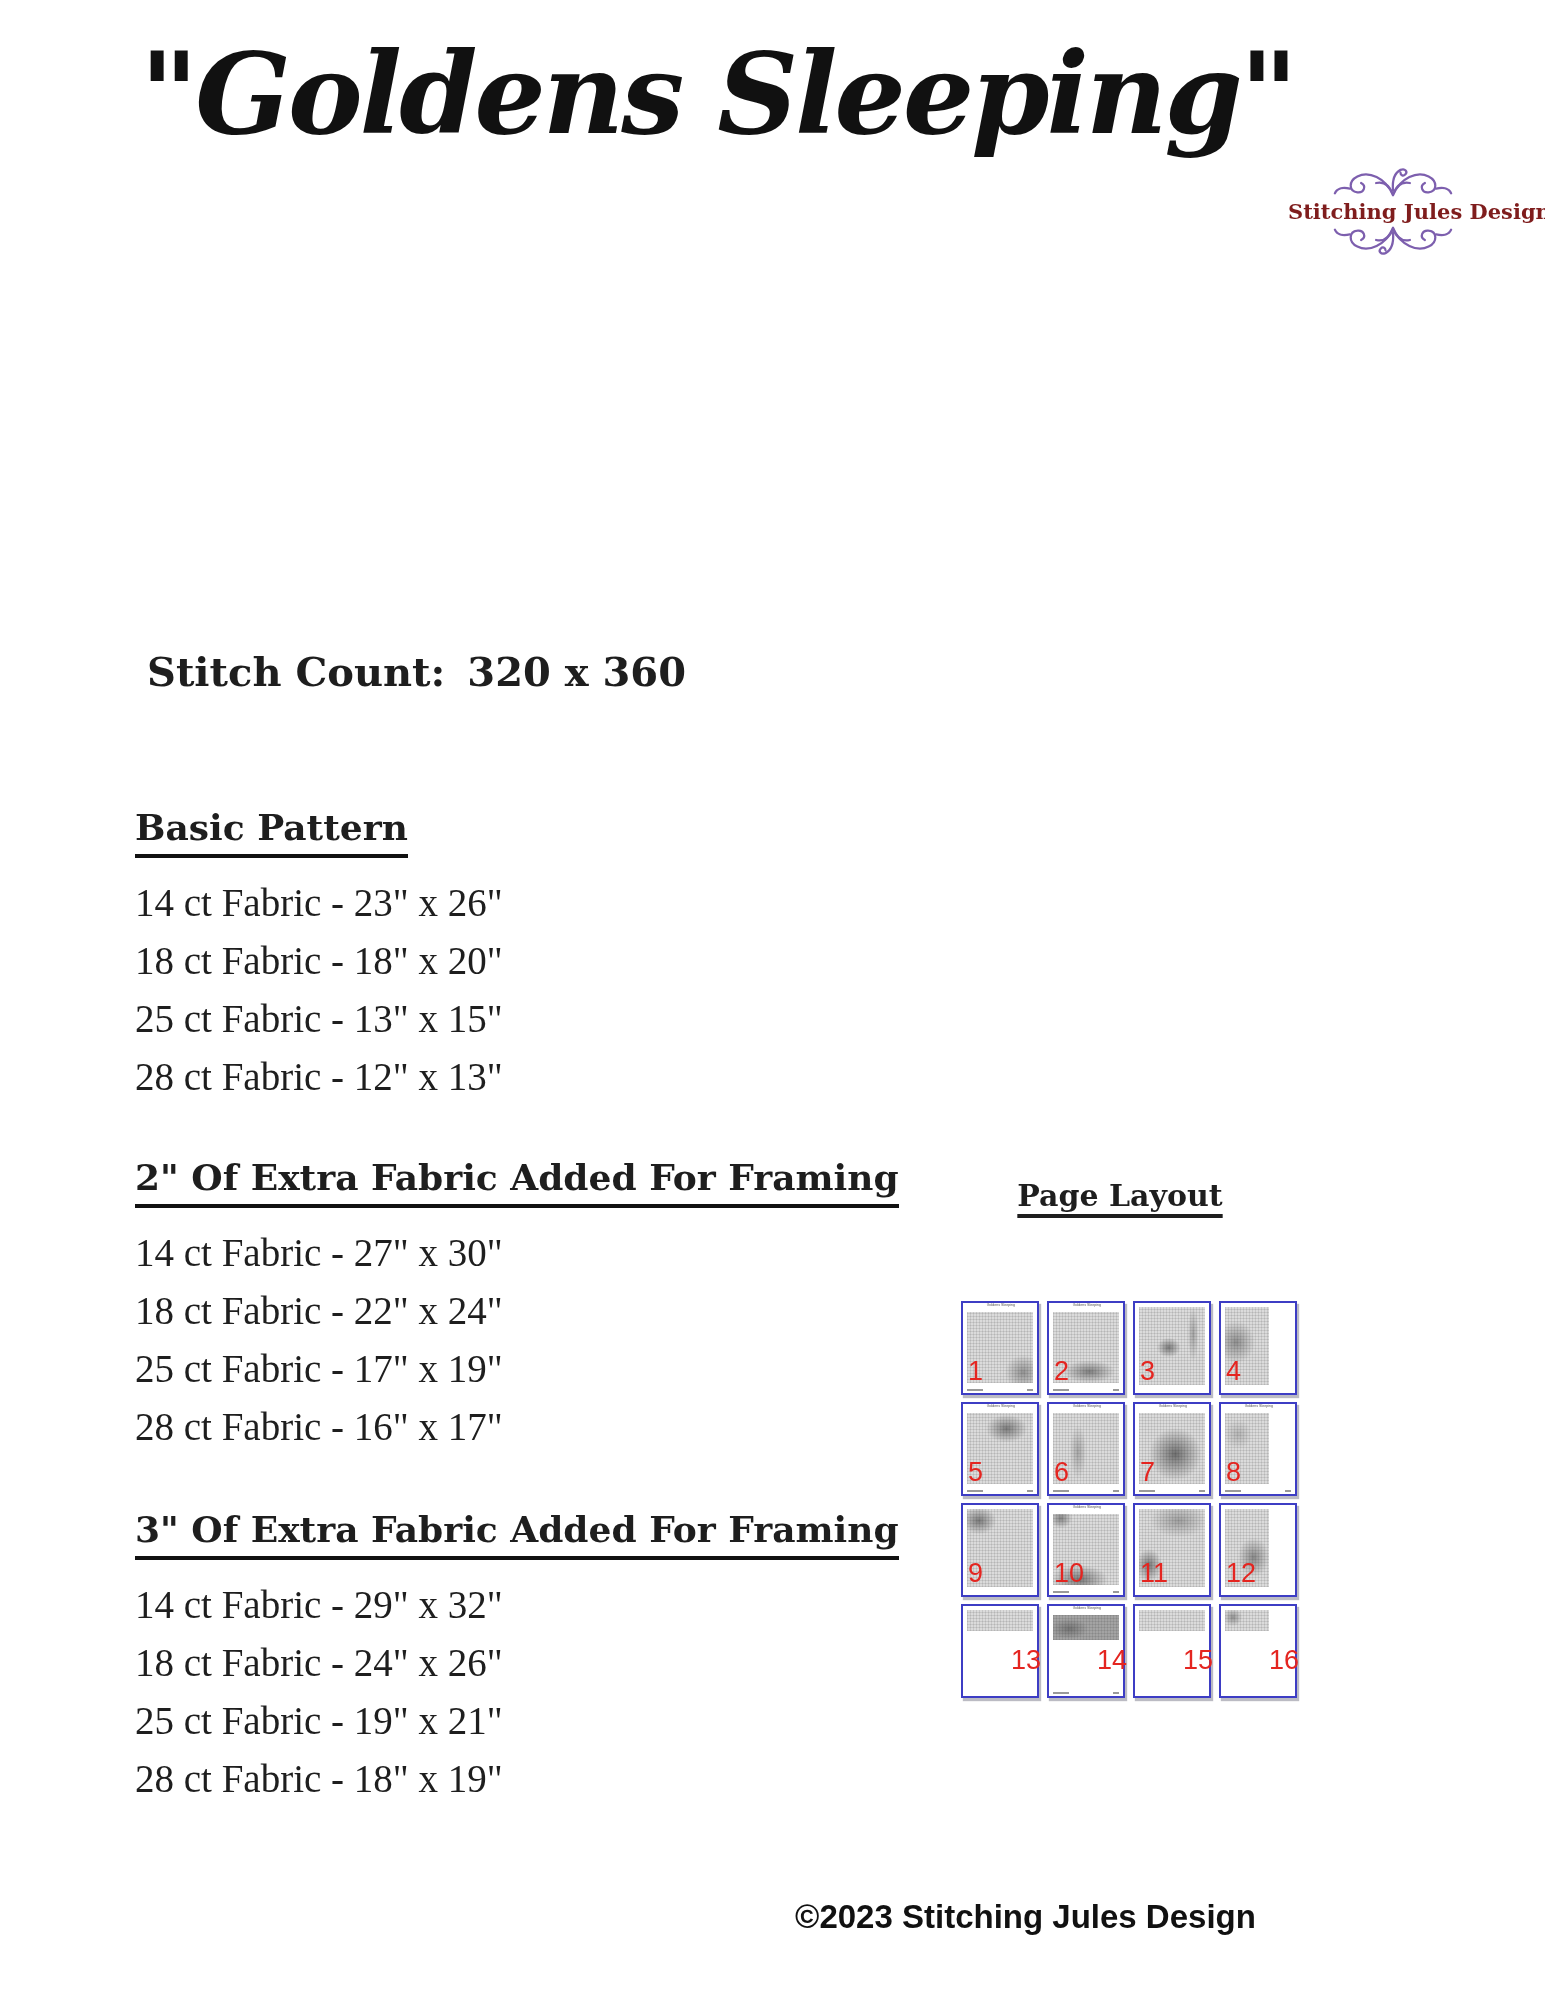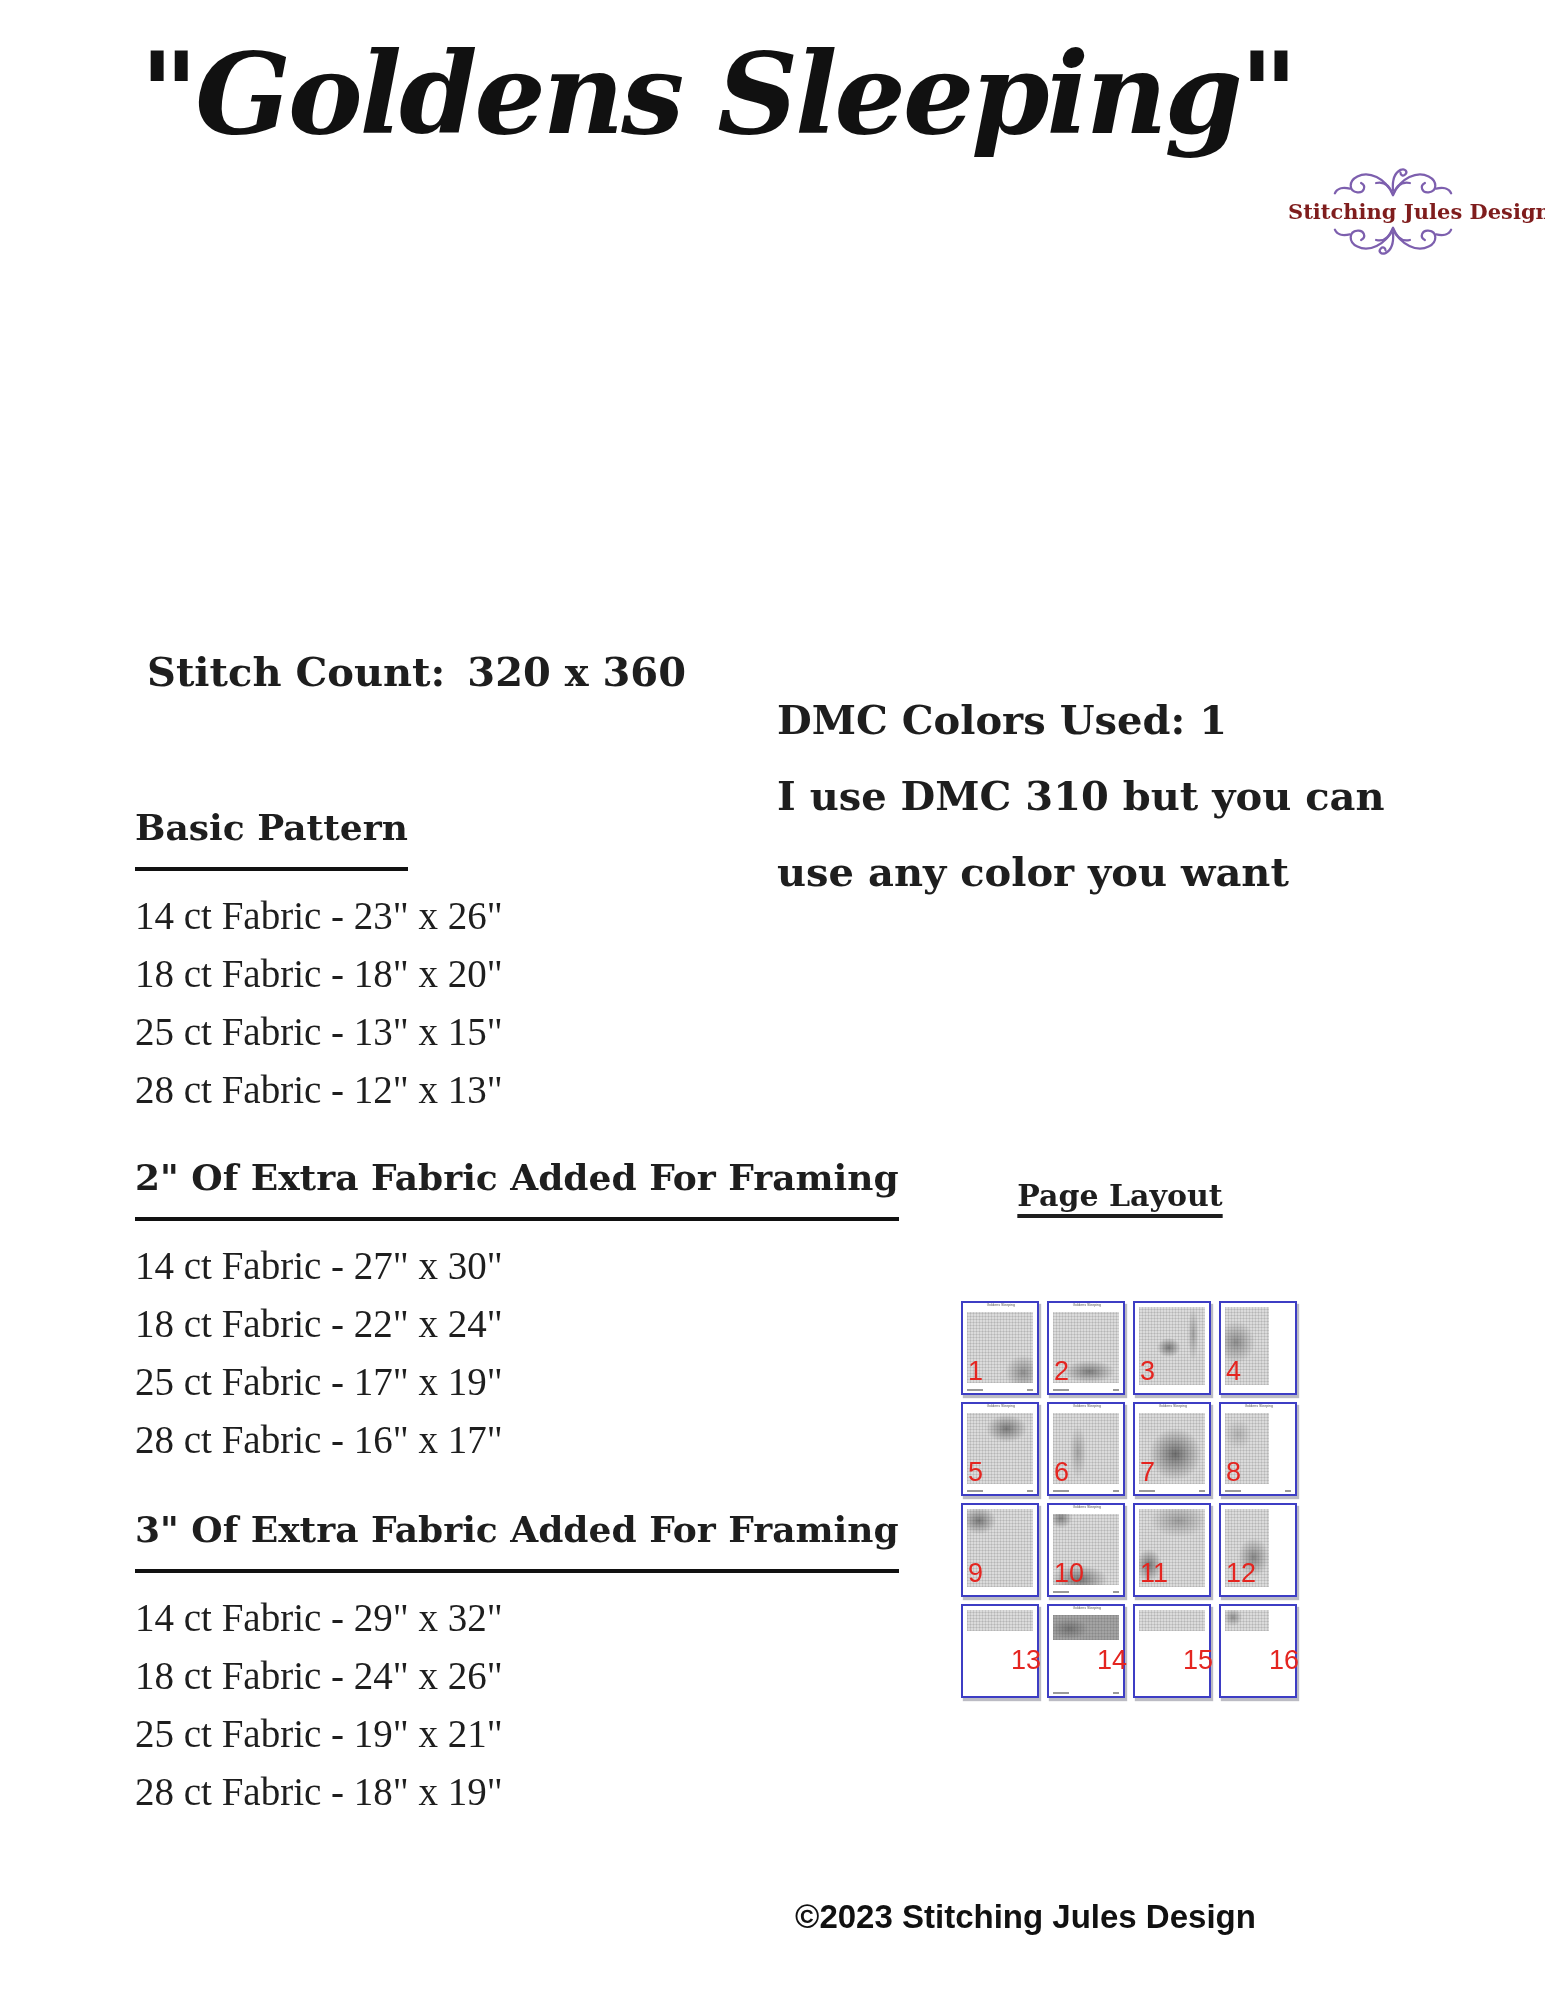--- a/index.html
+++ b/index.html
@@ -28,21 +28,21 @@
   .stitch-count .val{margin-left:22px;}
   .dmc{position:absolute;left:777px;top:682px;width:600px;}
   .dmc-line{font-family:"DejaVu Serif", serif;font-weight:700;font-size:40px;line-height:76px;white-space:nowrap;}
 
   
   .section{position:absolute;left:135px;}
   .sec-basic{top:806px;}
   .sec-f2{top:1156px;}
   .sec-f3{top:1508px;}
   .sec-heading{font-family:"DejaVu Serif", serif;font-weight:700;font-size:36px;
-               display:inline-block;border-bottom:4px solid #111;padding-bottom:19px;
+               display:inline-block;border-bottom:4px solid #111;padding-bottom:6px;
                margin-bottom:16px;white-space:nowrap;}
   .sec-item{font-size:39px;line-height:58px;white-space:nowrap;}
 
   
   .pl-heading{position:absolute;left:940px;top:1178px;width:360px;text-align:center;}
   .pl-heading span{font-family:"DejaVu Serif", serif;font-weight:700;font-size:30px;
                    text-decoration:underline;text-decoration-thickness:4px;text-underline-offset:8px;
                    white-space:nowrap;}
   .grid{position:absolute;left:961px;top:1301px;display:grid;
         grid-template-columns:repeat(4,78px);grid-auto-rows:94px;column-gap:8px;row-gap:7px;}
@@ -124,25 +124,20 @@
         <path d="M126 24 C134 22 140 24 142 29"></path>
       </svg>
     </span>
   </div>
 
 
   <div class="stitch-count">
     <span>Stitch Count:</span><span class="val">320 x 360</span>
   </div>
 
-  <div class="dmc">
-    <div class="dmc-line">DMC Colors Used: 1</div>
-    <div class="dmc-line">I use DMC 310 but you can</div>
-    <div class="dmc-line">use any color you want</div>
-  </div>
 
   <div class="section sec-basic">
     <div><span class="sec-heading">Basic Pattern</span></div>
     <div class="sec-item">14 ct Fabric - 23" x 26"</div>
     <div class="sec-item">18 ct Fabric - 18" x 20"</div>
     <div class="sec-item">25 ct Fabric - 13" x 15"</div>
     <div class="sec-item">28 ct Fabric - 12" x 13"</div>
   </div>
 
   <div class="section sec-f2">

